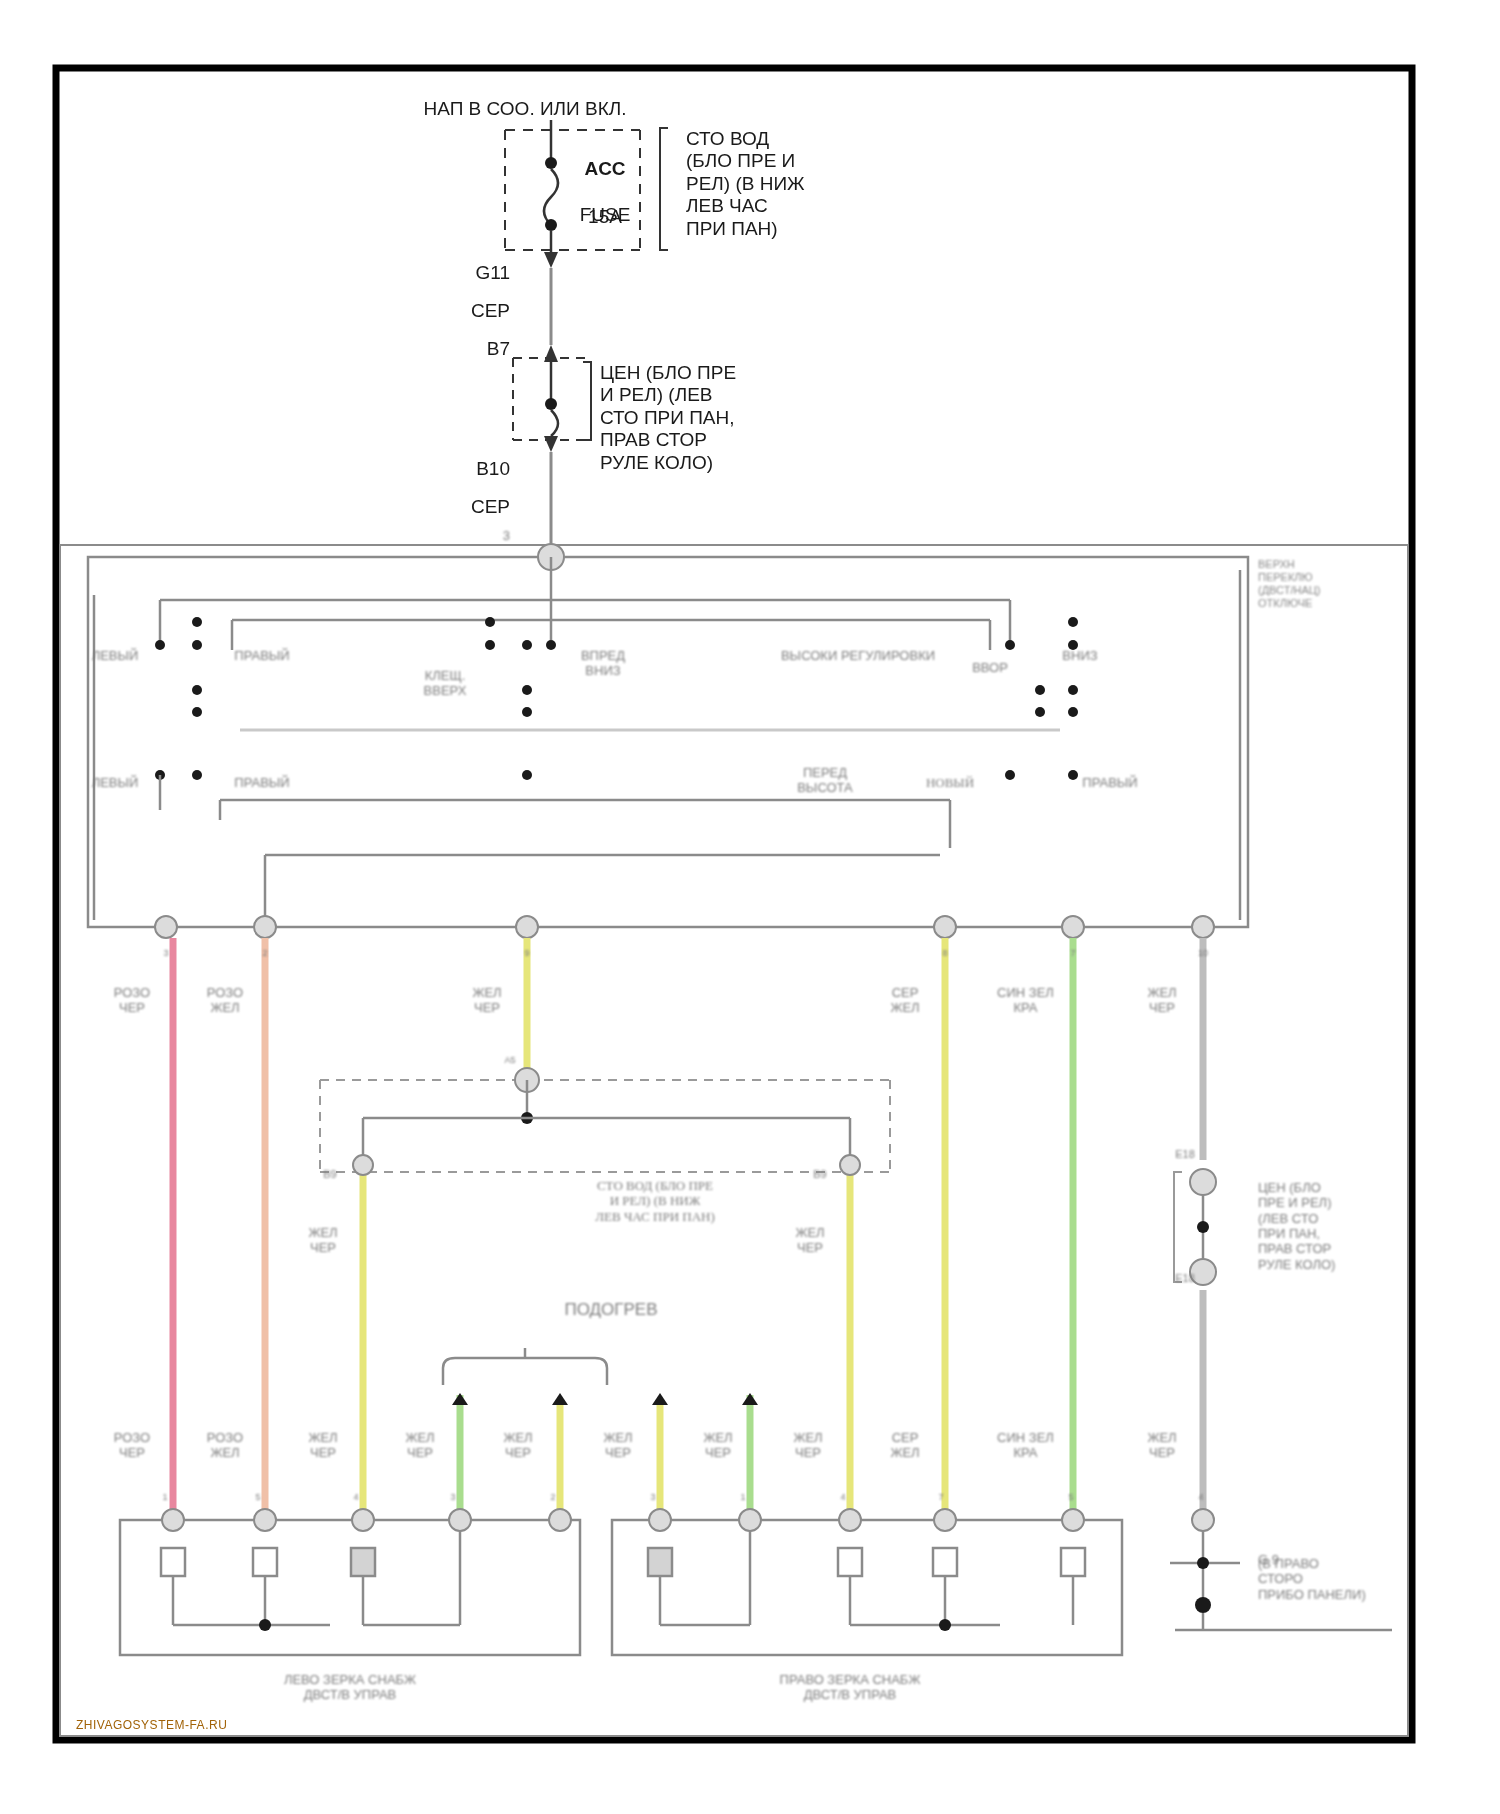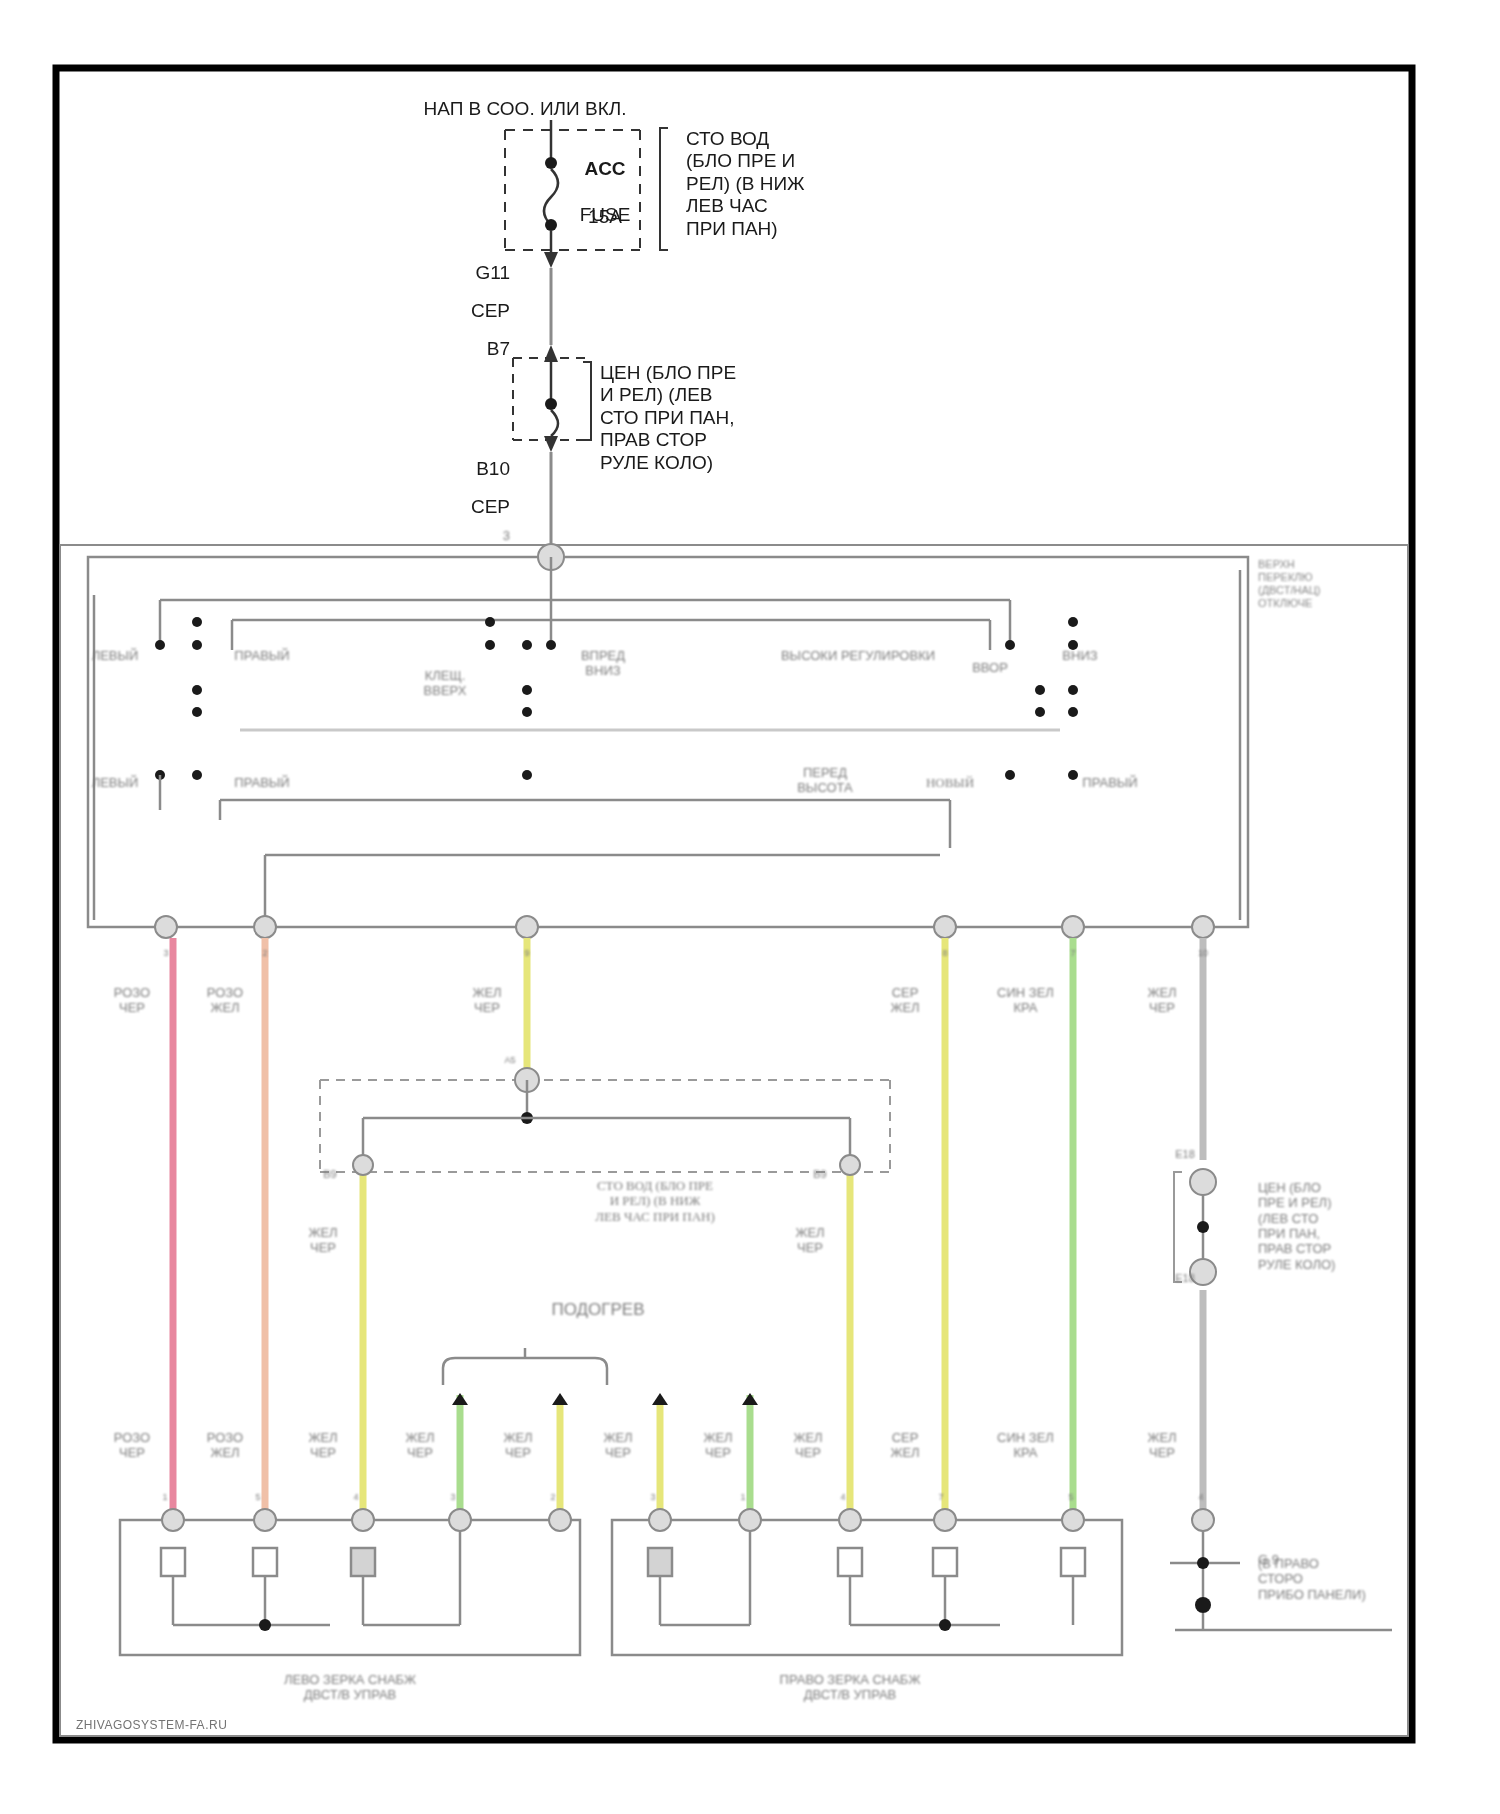--- a/index.html
+++ b/index.html
@@ -36,21 +36,21 @@
   .t-xxs { font-size: 9px; }
   .blur {
     color: #7d7d7d;
     filter: blur(0.9px);
   }
   .blur2 {
     color: #8a8a8a;
     filter: blur(1.1px);
   }
   .wm {
-    color: #737373;
+    color: #a16207;
     filter: blur(0.7px);
     font-size: 12px;
     letter-spacing: 0.5px;
   }
 </style>
 </head>
 <body>
 
 <svg id="sheet" viewBox="0 0 1500 1814" xmlns="http://www.w3.org/2000/svg">
 
@@ -343,21 +343,21 @@
 <div class="lbl t-sm blur c" style="left:505px; top:1178px; width:300px;font-family:Liberation Serif, serif;">СТО ВОД (БЛО ПРЕ
 И РЕЛ) (В НИЖ
 ЛЕВ ЧАС ПРИ ПАН)</div>
 <div class="lbl t-xs blur c" style="left:310px; top:1168px; width:40px;">B9</div>
 <div class="lbl t-xs blur c" style="left:800px; top:1168px; width:40px;">B9</div>
 <div class="lbl t-sm blur c" style="left:288px; top:1225px; width:70px;">ЖЕЛ
 ЧЕР</div>
 <div class="lbl t-sm blur c" style="left:775px; top:1225px; width:70px;">ЖЕЛ
 ЧЕР</div>
 
-<div class="lbl t-mid blur c" style="left:498px; top:1300px; width:200px;text-align:center;">ПОДОГРЕВ</div>
+<div class="lbl t-mid blur c" style="left:511px; top:1300px; width:200px;text-align:center;">ПОДОГРЕВ</div>
 
 <div class="lbl t-xs blur c" style="left:1160px; top:1148px; width:50px;">E18</div>
 <div class="lbl t-xs blur c" style="left:1160px; top:1272px; width:50px;">E18</div>
 <div class="lbl t-sm blur" style="left:1258px; top:1180px;">ЦЕН (БЛО
 ПРЕ И РЕЛ)
 (ЛЕВ СТО
 ПРИ ПАН,
 ПРАВ СТОР
 РУЛЕ КОЛО)</div>
 

